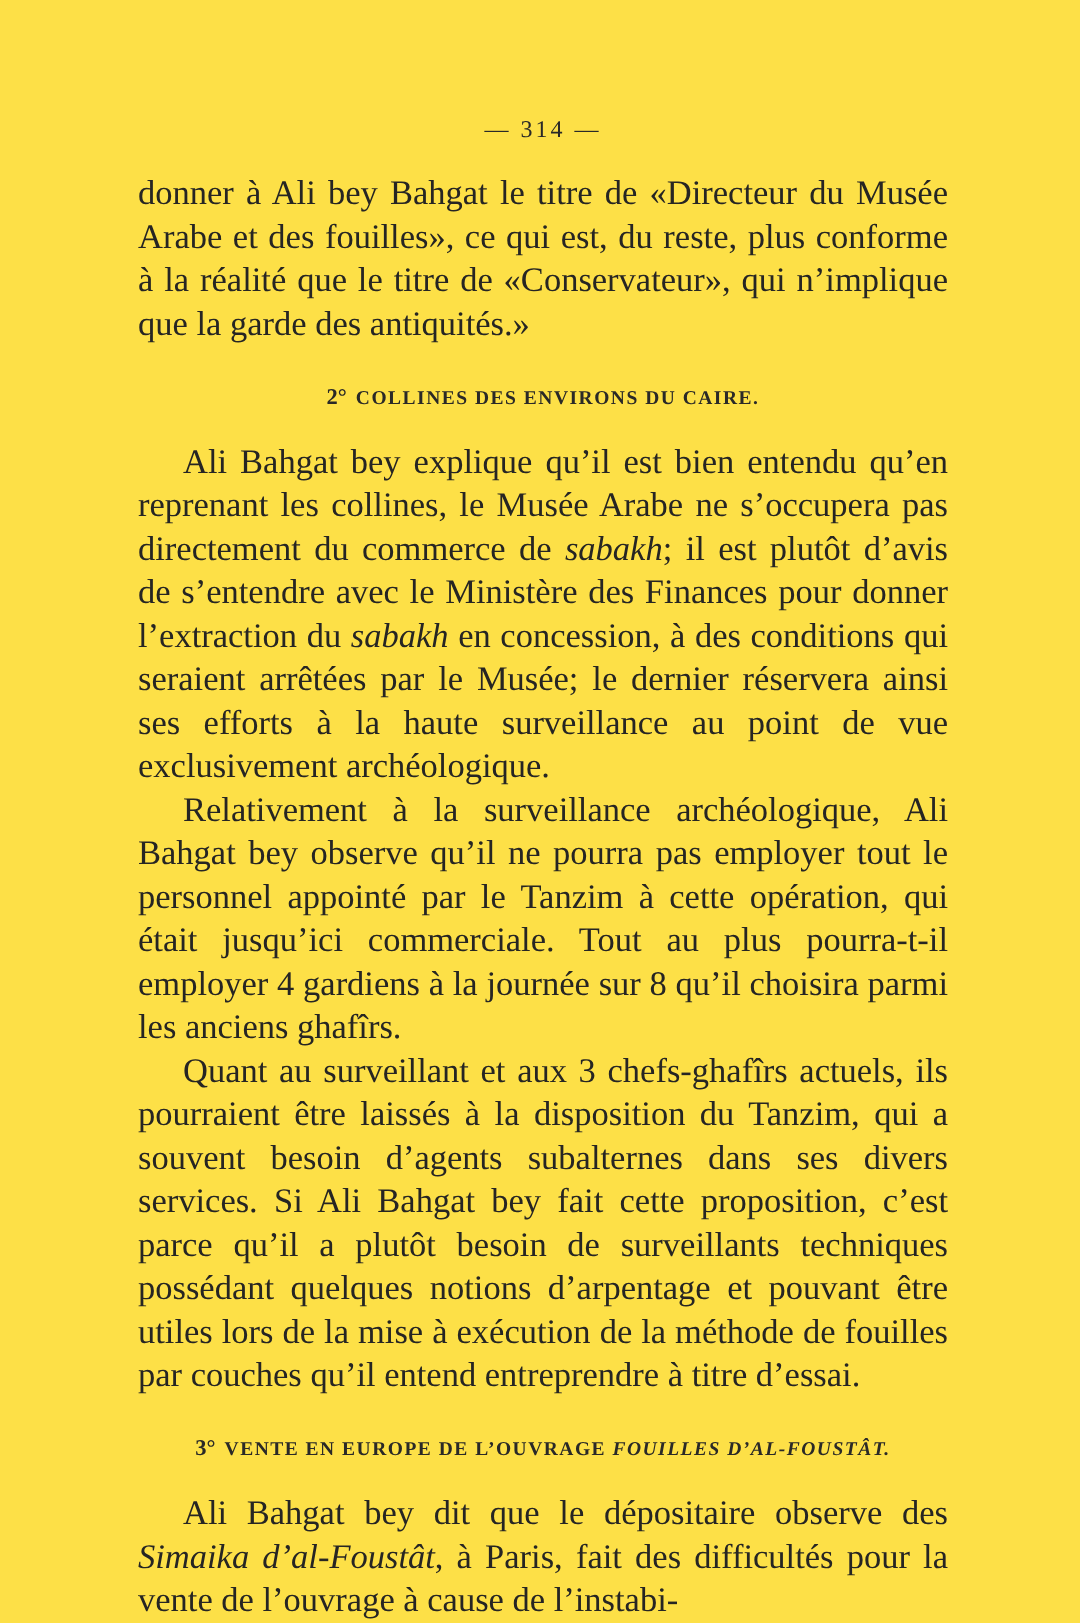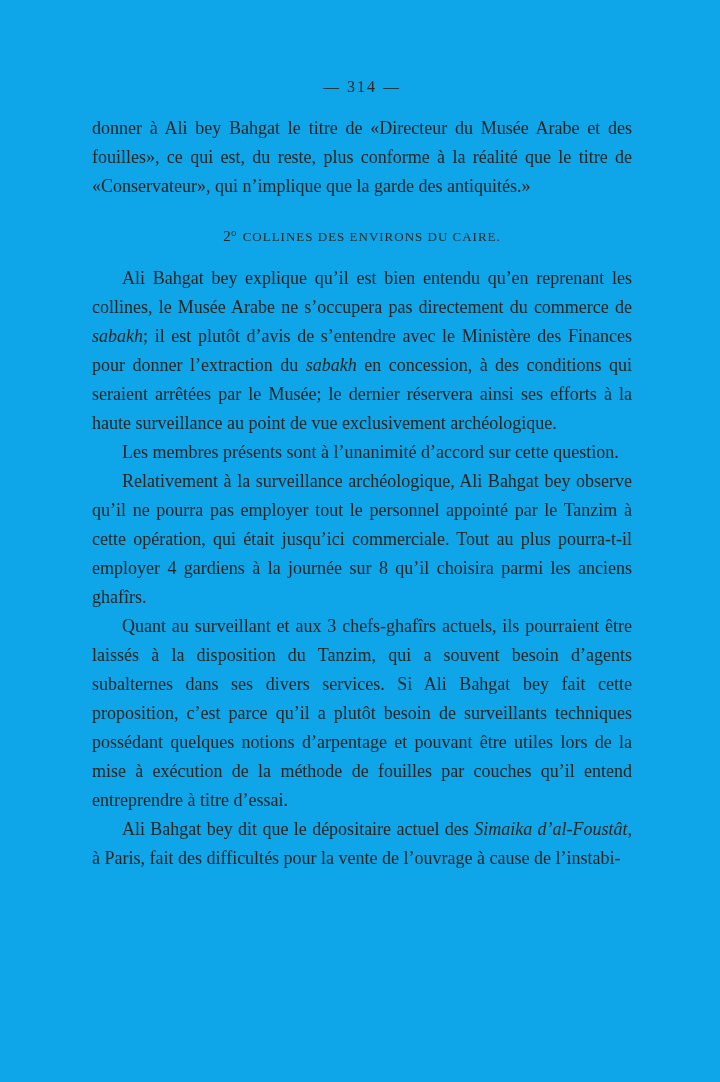--- a/index.html
+++ b/index.html
@@ -5,51 +5,51 @@
   html, body {
     margin: 0;
     padding: 0;
     background: #ffffff;
   }
   .page {
     position: relative;
     width: 720px;
     height: 1082px;
     margin: 0 auto;
-    background: #0ea5e9;
+    background: #fde047;
     color: #262523;
     font-family: "Liberation Serif", serif;
     box-sizing: border-box;
     padding: 78px 88px 0 92px;
     overflow: hidden;
   }
   .page-number {
     text-align: center;
     font-size: 16px;
     letter-spacing: 2px;
     margin-bottom: 18px;
     color: #2a2927;
   }
   .para {
-    font-size: 18px;
+    font-size: 23px;
     line-height: 29px;
     text-align: justify;
     margin: 0;
     color: #262523;
   }
   .indent {
     text-indent: 30px;
   }
   .section-heading {
     text-align: center;
     font-size: 13px;
     letter-spacing: 1px;
     margin: 27px 0 19px 0;
     color: #2a2927;
-    font-weight: normal;
+    font-weight: bold;
   }
   .section-heading .num {
     font-size: 15px;
     letter-spacing: 0;
     margin-right: 6px;
   }
   .it {
     font-style: italic;
   }
 </style>
@@ -61,23 +61,23 @@
   <div class="page-number">— 314 —</div>
 
   <p class="para">donner à Ali bey Bahgat le titre de «Directeur du Musée Arabe et des fouilles», ce qui est, du reste, plus conforme à la réalité que le titre de «Conservateur», qui n’implique que la garde des antiquités.»</p>
 
 
   <h2 class="section-heading"><span class="num">2°</span><span>COLLINES DES ENVIRONS DU CAIRE.</span></h2>
 
 
   <p class="para indent"><span>Ali Bahgat bey explique qu’il est bien entendu qu’en reprenant les collines, le Musée Arabe ne s’occupera pas directement du commerce de </span><span class="it">sabakh</span><span>; il est plutôt d’avis de s’entendre avec le Ministère des Finances pour donner l’extraction du </span><span class="it">sabakh</span><span> en concession, à des conditions qui seraient arrêtées par le Musée; le dernier réservera ainsi ses efforts à la haute surveillance au point de vue exclusivement archéologique.</span></p>
 
-  <p class="para indent">Les membres présents sont à l’unanimité d’accord sur cette question.</p>
 
   <p class="para indent">Relativement à la surveillance archéologique, Ali Bahgat bey observe qu’il ne pourra pas employer tout le personnel appointé par le Tanzim à cette opération, qui était jusqu’ici commerciale. Tout au plus pourra-t-il employer 4 gardiens à la journée sur 8 qu’il choisira parmi les anciens ghafîrs.</p>
 
   <p class="para indent">Quant au surveillant et aux 3 chefs-ghafîrs actuels, ils pourraient être laissés à la disposition du Tanzim, qui a souvent besoin d’agents subalternes dans ses divers services. Si Ali Bahgat bey fait cette proposition, c’est parce qu’il a plutôt besoin de surveillants techniques possédant quelques notions d’arpentage et pouvant être utiles lors de la mise à exécution de la méthode de fouilles par couches qu’il entend entreprendre à titre d’essai.</p>
 
 
+  <h2 class="section-heading"><span class="num">3°</span><span>VENTE EN EUROPE DE L’OUVRAGE </span><span class="it">FOUILLES D’AL-FOUSTÂT.</span></h2>
 
-  <p class="para indent"><span>Ali Bahgat bey dit que le dépositaire actuel des </span><span class="it">Simaika d’al-Foustât</span><span>, à Paris, fait des difficultés pour la vente de l’ouvrage à cause de l’instabi-</span></p>
+  <p class="para indent"><span>Ali Bahgat bey dit que le dépositaire observe des </span><span class="it">Simaika d’al-Foustât</span><span>, à Paris, fait des difficultés pour la vente de l’ouvrage à cause de l’instabi-</span></p>
 
 </div>
 
 </body></html>

